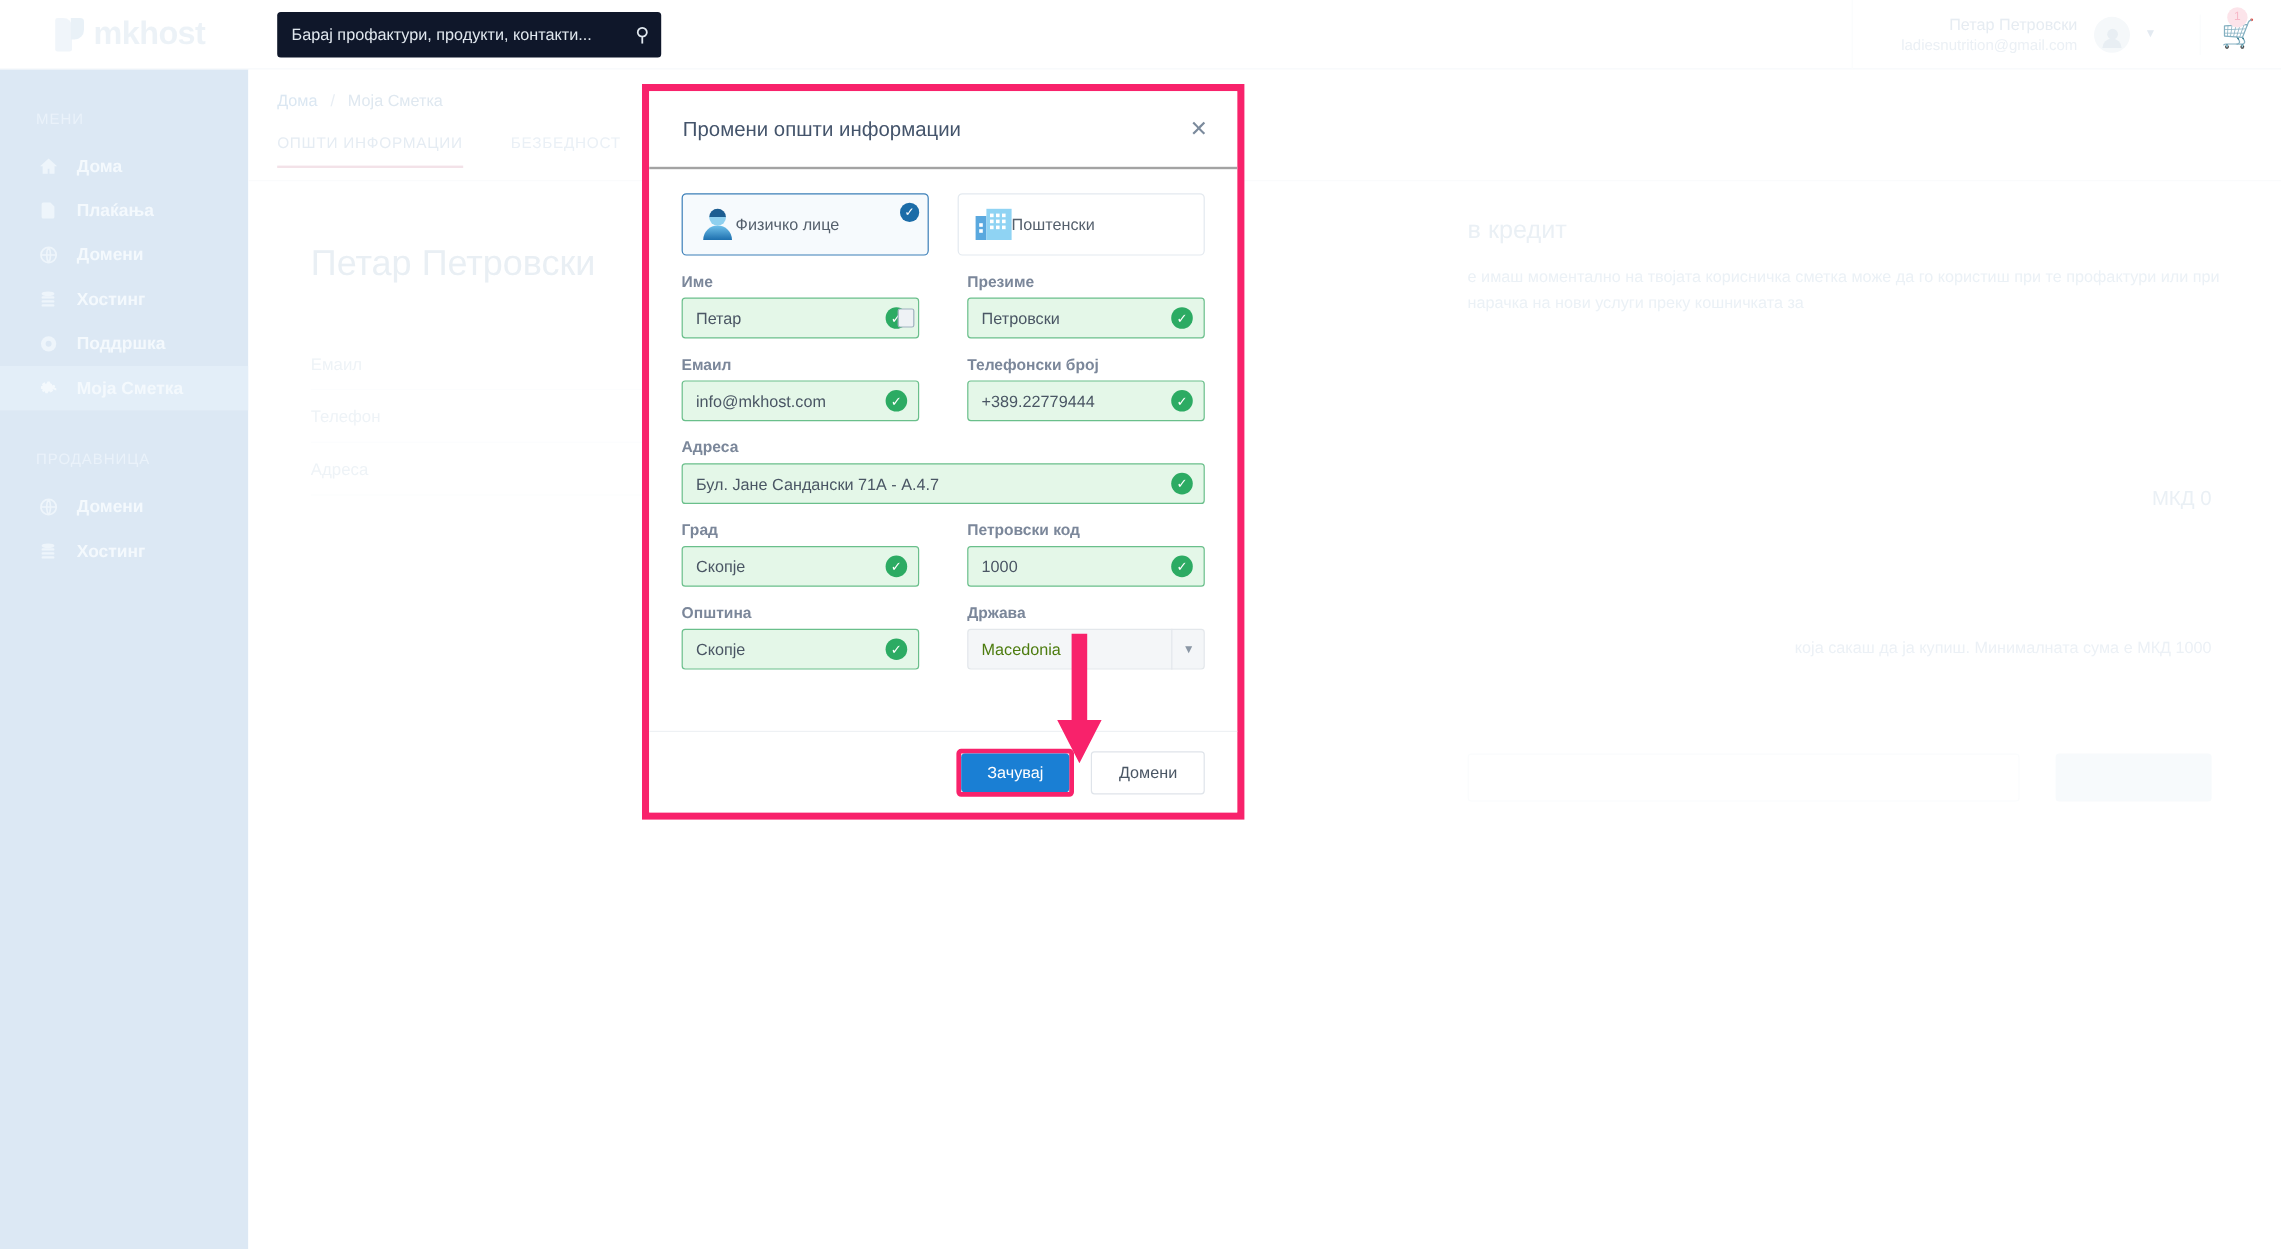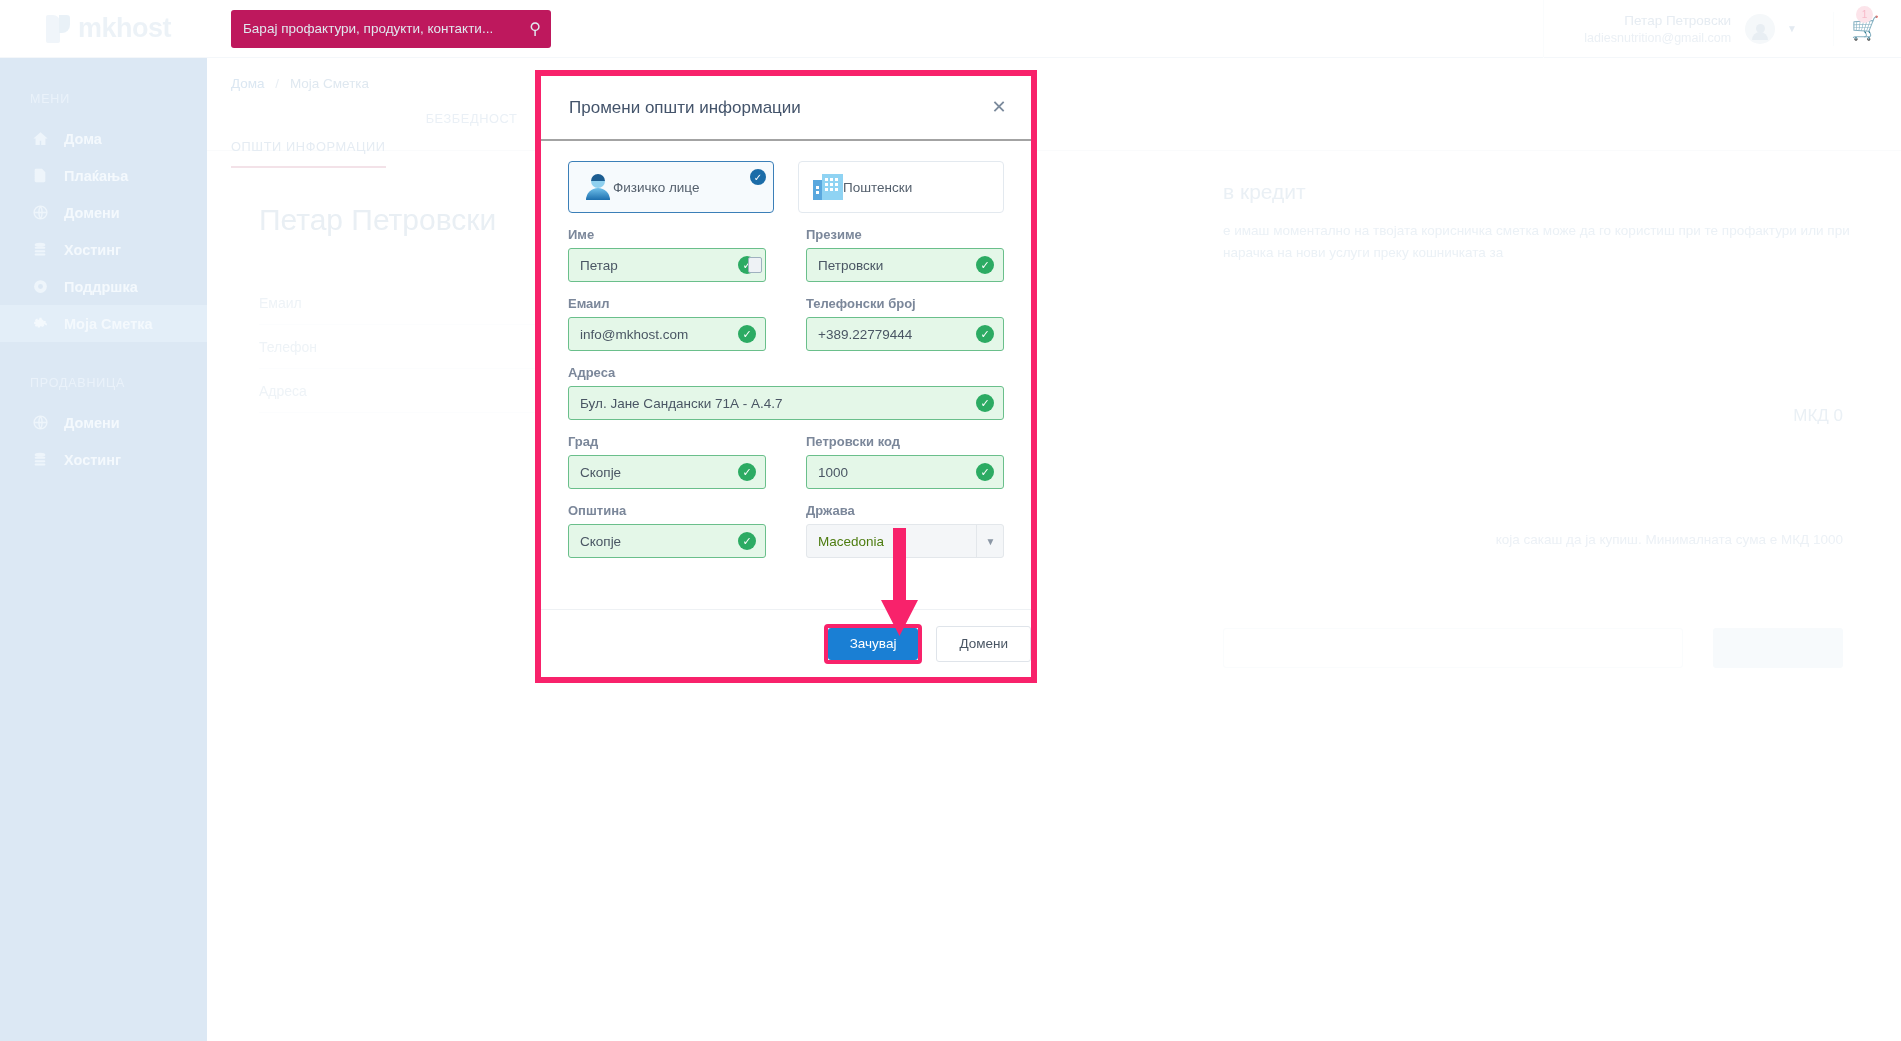--- a/index.html
+++ b/index.html
@@ -19,21 +19,21 @@
   }
   .logo-wrap { width:207px; height:58px; display:flex; align-items:center; padding-left:44px; }
   .logo { display:flex; align-items:center; gap:4px; opacity:.30; }
   .logo-mark { width:30px; height:30px; position:relative; }
   .logo-mark .sq { position:absolute; width:14px; height:28px; background:#cfe0ef; border-radius:2px 7px 2px 2px; left:2px; top:1px;}
   .logo-mark .sq2 { position:absolute; width:11px; height:18px; background:#b9d3e8; left:15px; top:1px; border-radius:0 3px 8px 0;}
   .logo-text { font-size:27px; font-weight:bold; color:#c3d6e6; letter-spacing:-0.5px; }
 
   .searchbox {
     margin-left:24px; width:320px; height:38px;
-    background:#be185d; border-radius:3px;
+    background:#0f172a; border-radius:3px;
     display:flex; align-items:center; padding:0 12px;
     position:relative;
   }
   .searchbox input {
     border:0; outline:0; background:transparent; width:100%;
     font-family:"Liberation Sans", sans-serif; font-size:13.5px; color:#cfd8e3;
   }
   .searchbox input::placeholder { color:#e0e7ee; }
   .search-icon { position:absolute; right:10px; color:#e2e9f0; font-size:16px; }
 
@@ -86,21 +86,21 @@
   .main { position:absolute; left:207px; top:58px; width:1694px; height:983px; background:#ffffff; }
   .breadcrumb { padding:18px 0 0 24px; font-size:13.5px; color:#dfe8f0; }
   .breadcrumb .crumb-link { color:#dbe7f2; }
   .breadcrumb .sep { margin:0 7px; color:#e8eef4; }
 
   .tabs {
     margin-top:20px; padding-left:24px; display:flex; gap:40px;
     border-bottom:1px solid #fafbfc; height:40px; align-items:flex-start;
   }
   .tab { font-size:12.8px; letter-spacing:.6px; color:#eaf0f6; padding-bottom:12px; }
-  .tab.active { color:#e5ecf3; border-bottom:2px solid #f3e2e8;margin-top:28px; }
+  .tab.active { color:#e5ecf3; border-bottom:2px solid #f3e2e8; }
 
   .page-title { padding:52px 0 0 52px; font-size:30px; color:#e9eff4; }
 
   .info-rows { padding-left:52px; margin-top:44px; }
   .info-row {
     height:44px; display:flex; align-items:center;
     font-size:14px; color:#eef3f7; border-bottom:1px solid #fcfdfe;
     width:760px;
   }
 
@@ -177,21 +177,21 @@
   }
   .f-sel-arrow {
     position:absolute; right:0; top:0; width:28px; height:34px;
     border-left:1px solid #e3e7eb; display:flex; align-items:center; justify-content:center;
     color:#8b97a5; font-size:10px;
   }
 
   .modal-foot {
     position:absolute; left:0; bottom:0; width:100%; height:68px;
     border-top:1px solid #eef1f4; display:flex; align-items:center; justify-content:flex-end;
-    gap:14px;
+    padding-right:27px; gap:14px;
   }
   .btn-save-hl { border:4px solid #f8226b; border-radius:4px; padding:0; line-height:0; }
   .btn-save {
     background:#1a7fd4; color:#fff; border:0; border-radius:3px;
     height:32px; padding:0 22px; font-size:13.5px; font-family:"Liberation Sans", sans-serif; cursor:pointer;
   }
   .btn-cancel {
     background:#fff; color:#4a5664; border:1px solid #dfe4ea; border-radius:3px;
     height:36px; padding:0 22px; font-size:13.5px; font-family:"Liberation Sans", sans-serif; cursor:pointer;
   }

